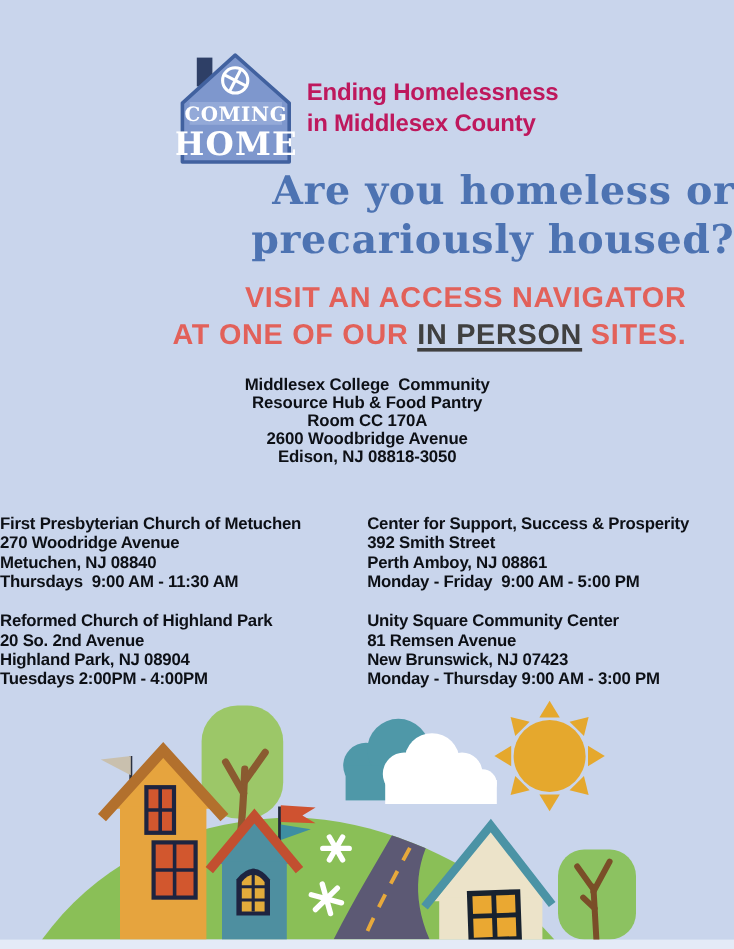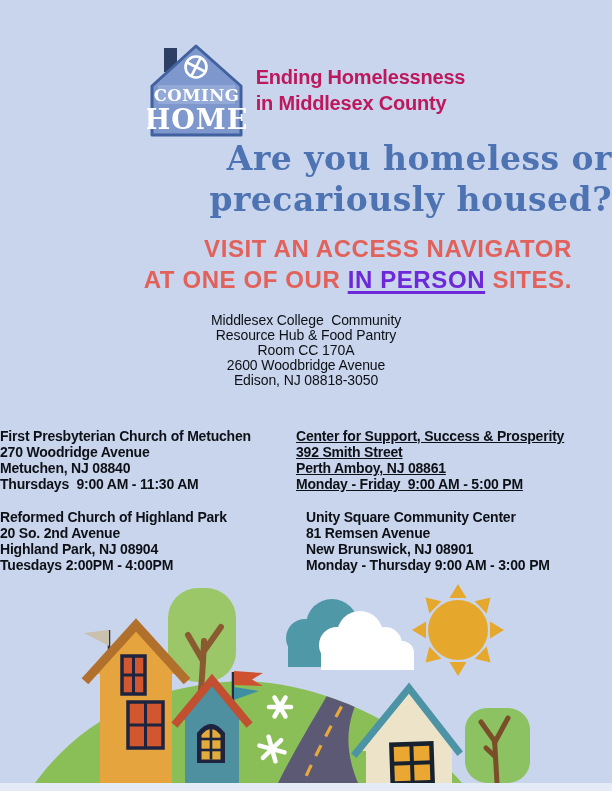--- a/index.html
+++ b/index.html
@@ -17,35 +17,35 @@
     position:absolute;top:138px;left:0;width:612px;text-align:right;
     font-family:"DejaVu Serif", serif;font-weight:bold;
     font-size:33px;line-height:41px;color:#4d73b2;letter-spacing:0.5px;
   }
   
   .subhead{
     position:absolute;top:233px;left:0;width:572px;text-align:right;
     font-weight:bold;font-size:24px;line-height:31px;color:#e2615a;letter-spacing:0.6px;
   }
   .subhead .emph{
-    color:#6d28d9;text-decoration:underline;text-decoration-thickness:3px;text-underline-offset:3px;
+    color:#404040;text-decoration:underline;text-decoration-thickness:3px;text-underline-offset:3px;
   }
   
   .site-line{white-space:pre-wrap;}
   .featured{
     position:absolute;top:313px;left:0;width:612px;text-align:center;
-    font-weight:normal;font-size:14px;line-height:14.9px;color:#0d1016;letter-spacing:-0.1px;
+    font-weight:bold;font-size:14px;line-height:14.9px;color:#0d1016;letter-spacing:-0.1px;
   }
   .site{
     position:absolute;text-align:left;
     font-weight:bold;font-size:14px;line-height:16px;color:#0d1016;letter-spacing:-0.2px;
   }
   .site .site-line{white-space:pre;}
   .site-a1{top:428px;left:0;width:302px;}
-  .site-b1{top:428px;left:296px;width:306px;text-decoration:underline;}
+  .site-b1{top:428px;left:306px;width:306px;}
   .site-a2{top:509px;left:0;width:302px;}
   .site-b2{top:509px;left:306px;width:306px;}
   
   .scene{position:absolute;left:0;bottom:0;width:612px;height:210px;}
 </style>
 </head>
 <body>
 
 <div class="logo-row">
   <svg class="logo-house" viewBox="0 0 99 95">
@@ -103,21 +103,21 @@
 <div class="site site-a2">
   <div class="site-line">Reformed Church of Highland Park</div>
   <div class="site-line">20 So. 2nd Avenue</div>
   <div class="site-line">Highland Park, NJ 08904</div>
   <div class="site-line">Tuesdays 2:00PM - 4:00PM</div>
 </div>
 
 <div class="site site-b2">
   <div class="site-line">Unity Square Community Center</div>
   <div class="site-line">81 Remsen Avenue</div>
-  <div class="site-line">New Brunswick, NJ 08901</div>
+  <div class="site-line">New Brunswick, NJ 07423</div>
   <div class="site-line">Monday - Thursday 9:00 AM - 3:00 PM</div>
 </div>
 
 <svg class="scene" viewBox="0 0 612 210">
   <defs>
     <clipPath id="hillclip">
       <path d="M 35,202 C 85,133 160,102 245,100 C 335,103 420,153 462,202 Z"></path>
     </clipPath>
   </defs>
 

